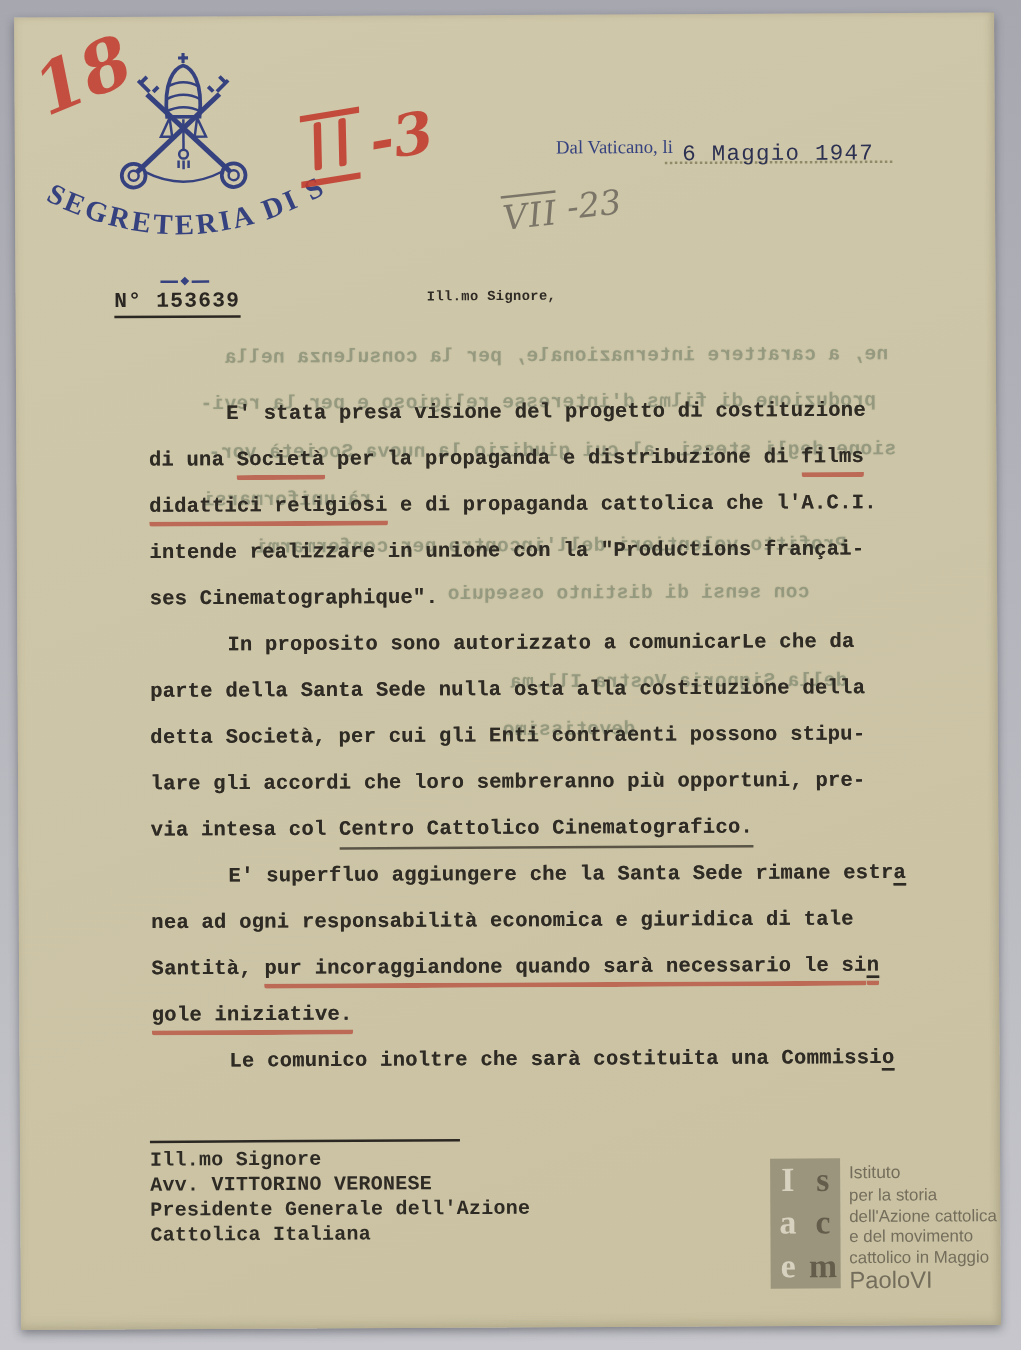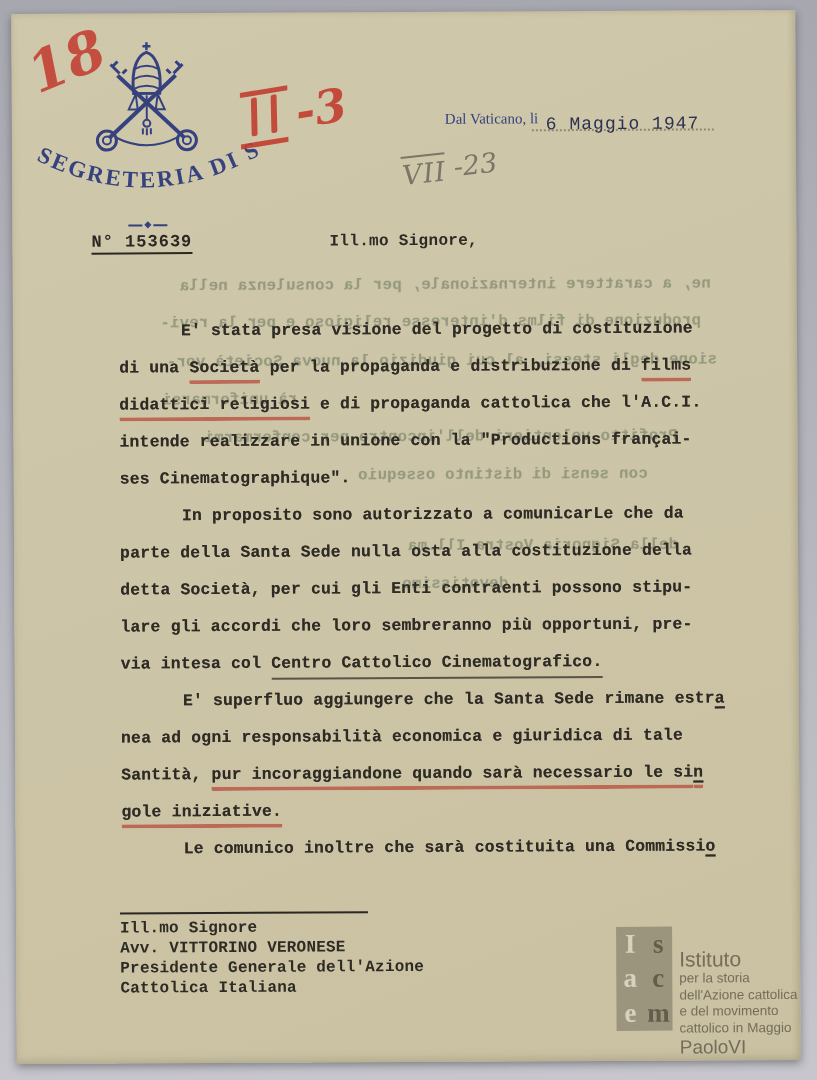--- a/index.html
+++ b/index.html
@@ -70,43 +70,43 @@
   .bline{
     position:absolute;white-space:pre;
     font-family:"Liberation Mono","DejaVu Sans Mono",monospace;font-weight:bold;
     font-size:16.4px;color:#2e2a24;letter-spacing:.2px;
     text-shadow:0 0 .4px rgba(46,42,36,.6);
   }
   .bline .ru{border-bottom:4px solid rgba(182,70,56,.72);padding-bottom:3px;border-radius:2px;}
   .bline .bu{border-bottom:2px solid rgba(60,56,46,.8);padding-bottom:5px;}
   .bline .cu{text-decoration:underline;text-decoration-thickness:2px;text-underline-offset:4px;}
   .salutation{
-    position:absolute;left:317px;top:220px;
-    font-family:"Liberation Mono","DejaVu Sans Mono",monospace;font-weight:bold;
-    font-size:16px;color:#2e2a24;letter-spacing:.3px;
+    position:absolute;left:329px;top:220px;
+    font-family:"Liberation Mono","DejaVu Sans Mono",monospace;font-weight:bold;
+    font-size:11px;color:#2e2a24;letter-spacing:.3px;
   }
   
   .addr-rule{position:absolute;left:104px;top:899px;width:248px;height:2px;background:#2b2722;}
   .addr{position:absolute;left:104px;top:905px;font-family:"Liberation Mono","DejaVu Sans Mono",monospace;font-weight:bold;font-size:16px;color:#2e2a24;line-height:20px;letter-spacing:.2px;}
   .roma{
     position:absolute;left:290px;top:995px;
     font-family:"Liberation Mono","DejaVu Sans Mono",monospace;font-weight:bold;
     font-size:17px;color:#2e2a24;letter-spacing:9px;border-bottom:2px solid #2b2722;padding:0 6px 2px 10px;
   }
   
   .watermark{position:absolute;left:600px;top:916px;display:flex;gap:7px;opacity:.85;}
   .wm-logo{
     width:56px;height:104px;background:rgba(96,90,76,.5);
     display:grid;grid-template-columns:1fr 1fr;align-items:center;justify-items:center;
     font-family:"Liberation Serif","DejaVu Serif",serif;font-weight:bold;font-size:27px;line-height:1;
   }
   .wm-logo span:nth-child(odd){color:rgba(226,222,206,.9);}
   .wm-logo span:nth-child(even){color:rgba(70,65,52,.85);}
   .wm-text{display:flex;flex-direction:column;justify-content:flex-start;color:rgba(92,86,72,.92);}
-  .wm-text .w0{font-size:21px;line-height:22px;margin-top:22px;}
+  .wm-text .w0{font-size:14px;line-height:22px;}
   .wm-text .wn{font-size:13.5px;line-height:16.5px;}
   .wm-text .w5{font-size:19px;line-height:22px;}
 </style>
 </head>
 <body>
 
 <div class="stage">
   <div class="paper">
 
     <div class="folio">18</div>

